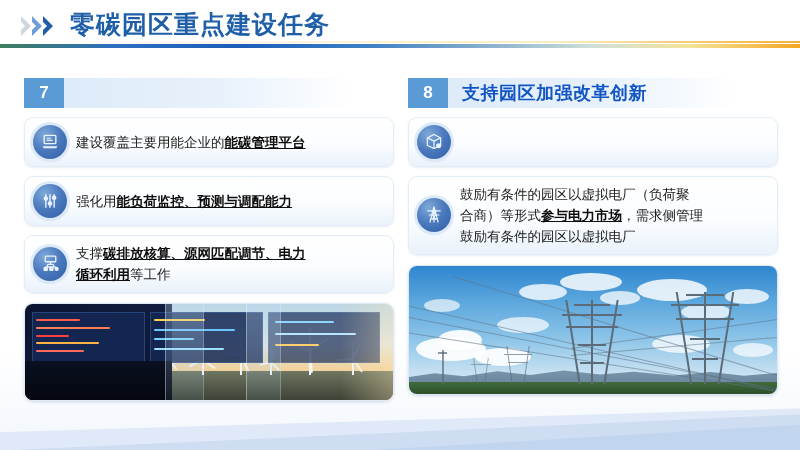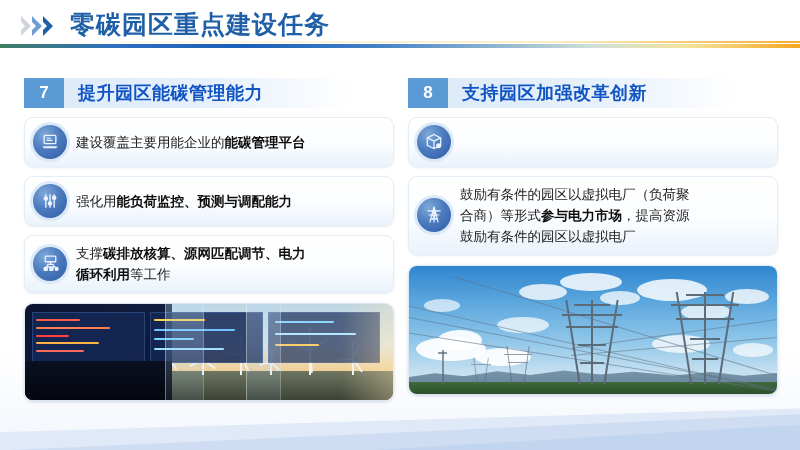--- a/index.html
+++ b/index.html
@@ -44,21 +44,21 @@
       font-family:"DejaVu Sans","Liberation Sans",sans-serif;}
 
   
   .card{position:relative;margin-top:9px;border-radius:9px;
         background:linear-gradient(180deg,#ffffff 0%,#fbfdff 55%,#eaf2fb 100%);
         border:1px solid #e3edf7;
         box-shadow:0 1px 2px rgba(120,150,185,.18);
         display:flex;align-items:center;padding:7px 10px 7px 8px;box-sizing:border-box;}
   .card-txt{font-size:13.5px;line-height:1.55;color:#1b1b1b;
             font-family:"DejaVu Sans","Liberation Sans",sans-serif;}
-  .card-txt b{font-weight:bold;color:#0d0d0d;}
+  .card-txt b{font-weight:bold;color:#0d0d0d;text-decoration:underline;}
 
   
   .ibadge{flex:0 0 auto;width:34px;height:34px;border-radius:50%;margin-right:9px;
      background:radial-gradient(circle at 34% 28%,#7ea9d8 0%,#4a79bd 48%,#2f5da6 100%);
      box-shadow:0 0 0 3px rgba(219,233,248,.95),0 1px 3px rgba(60,95,150,.45);
      display:flex;align-items:center;justify-content:center;}
   .ibadge svg{display:block;}
 
   
   .photo{position:relative;margin-top:10px;border-radius:9px;overflow:hidden;
@@ -111,21 +111,20 @@
     </div>
     <div class="title">零碳园区重点建设任务</div>
     <div class="rule2"></div>
     <div class="rule"></div>
   </div>
 
   <div class="col col-left">
     <div class="sechead">
       <div class="sechead-bg"></div>
       <div class="secnum">7</div>
-      <div class="sectitle">提升园区能碳管理能力</div>
     </div>
 
     <div class="card">
       <div class="ibadge">
         <svg width="20" height="20" viewBox="0 0 24 24" fill="none" stroke="#eaf3ff" stroke-width="1.6">
           <rect x="5" y="4" width="14" height="10" rx="1.2"></rect>
           <path d="M3 17 h18 l-1.6 2.6 H4.6 Z" fill="#eaf3ff" stroke="none"></path>
           <path d="M8 7.5 h5 M8 10 h7" stroke="#eaf3ff" stroke-width="1.3"></path>
         </svg>
       </div>
@@ -259,21 +258,21 @@
     <div class="card">
       <div class="ibadge">
         <svg width="20" height="20" viewBox="0 0 24 24" stroke="#eaf3ff" stroke-width="1.4" fill="none">
           <path d="M12 2 V21 M12 2 L7 21 M12 2 L17 21"></path>
           <path d="M4 7 H20 M5.6 12 H18.4 M7.2 17 H16.8"></path>
           <path d="M9 7 L15 12 M15 7 L9 12 M10 12 L14 17 M14 12 L10 17"></path>
         </svg>
       </div>
       <div class="card-txt">
           <div><span>鼓励有条件的园区以虚拟电厂（负荷聚</span></div>
-          <div><span>合商）等形式</span><b>参与电力市场</b><span>，提高资源</span></div>
+          <div><span>合商）等形式</span><b>参与电力市场</b><span>，需求侧管理</span></div>
           <div><span>鼓励有条件的园区以虚拟电厂</span></div>
         </div>
     </div>
 
     <div class="photo photo-right">
       <div class="ph-inner">
         <div class="rp-sky"></div>
 
         <div class="cloud" style="left:2%;top:56%;width:70px;height:24px;"></div>
         <div class="cloud" style="left:8%;top:50%;width:44px;height:20px;"></div>

